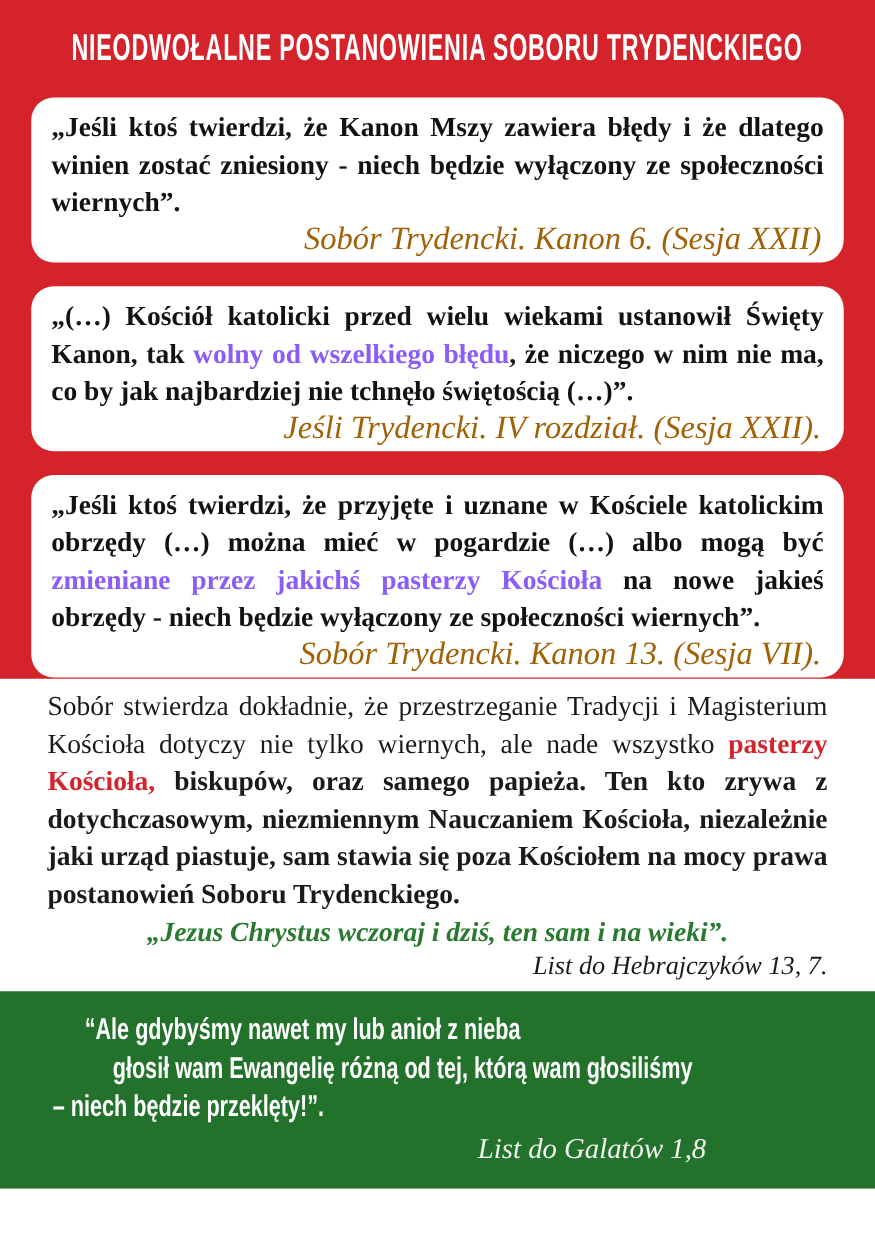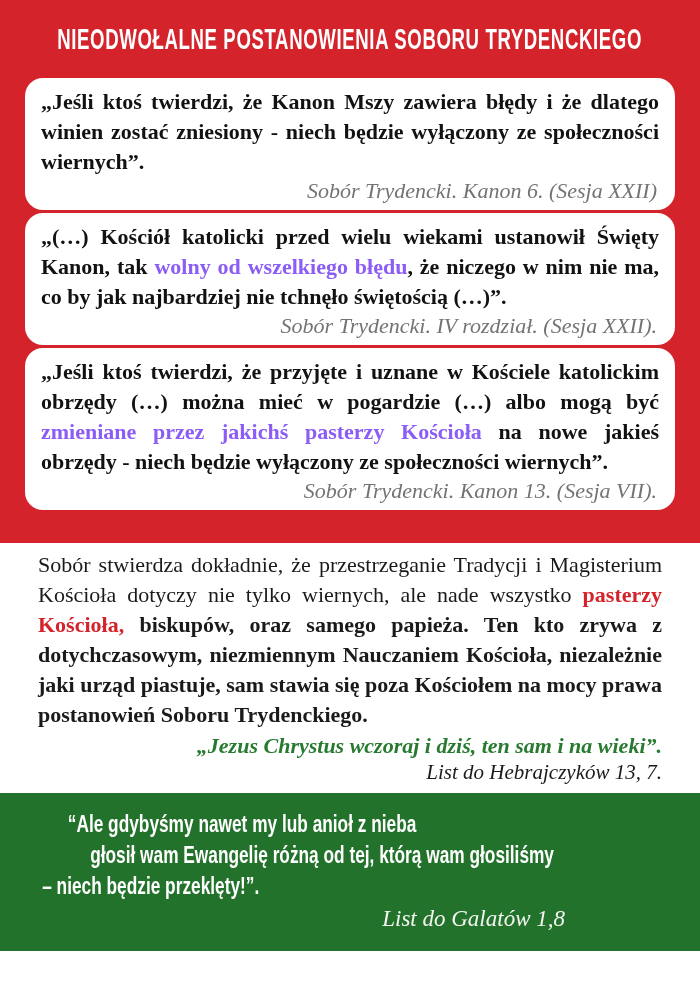--- a/index.html
+++ b/index.html
@@ -33,38 +33,38 @@
     letter-spacing:1px;
     white-space:nowrap;
     display:inline-block;
     transform:scaleX(.62);
     transform-origin:center;
   }
   .quote-card {
     background:#ffffff;
     border-radius:18px;
     padding:9px 16px 6px;
-    margin-bottom:3px;
+    margin-bottom:19px;
   }
   .quote-card:last-child { margin-bottom:0; }
   .quote-text {
     margin:0;
     font-weight:bold;
     font-size:22px;
     line-height:30px;
     color:#121212;
     text-align:justify;
   }
   .quote-text .hl { color:#8b5cf6; }
   .attribution {
     margin:1px 2px 0 0;
     font-style:italic;
-    font-size:22px;
+    font-size:26px;
     line-height:26px;
-    color:#737373;
+    color:#a16207;
     text-align:right;
   }
 
   
   .white-section {
     box-sizing:border-box;
     width:700px; height:250px;
     padding:7px 38px 0;
     overflow:hidden;
   }
@@ -77,21 +77,21 @@
   }
   .commentary .hl-bold { color:#d4232b; font-weight:bold; }
   .commentary .bold { font-weight:bold; }
   .scripture {
     margin:1px 0 0;
     font-weight:bold;
     font-style:italic;
     font-size:22px;
     line-height:29px;
     color:#287a30;
-    text-align:right;
+    text-align:center;
   }
   .scripture-ref {
     margin:0;
     font-style:italic;
     font-size:21px;
     line-height:24px;
     color:#1a1a1a;
     text-align:right;
   }
 
@@ -136,21 +136,21 @@
       <h1>NIEODWOŁALNE POSTANOWIENIA SOBORU TRYDENCKIEGO</h1>
     </div>
 
     <div class="quote-card">
       <p class="quote-text"><span>„Jeśli ktoś twierdzi, że Kanon Mszy zawiera błędy i że dlatego winien zostać zniesiony - niech będzie wyłączony ze społeczności wiernych”.</span><span class="hl"></span><span></span></p>
       <p class="attribution">Sobór Trydencki. Kanon 6. (Sesja XXII)</p>
     </div>
 
     <div class="quote-card">
       <p class="quote-text"><span>„(…) Kościół katolicki przed wielu wiekami ustanowił Święty Kanon, tak </span><span class="hl">wolny od wszelkiego błędu</span><span>, że niczego w nim nie ma, co by jak najbardziej nie tchnęło świętością (…)”.</span></p>
-      <p class="attribution">Sobór Trydencki. IV rozdział. (Sesja XXII).</p>
+      <p class="attribution">Jeśli Trydencki. IV rozdział. (Sesja XXII).</p>
     </div>
 
     <div class="quote-card">
       <p class="quote-text"><span>„Jeśli ktoś twierdzi, że przyjęte i uznane w Kościele katolickim obrzędy (…) można mieć w pogardzie (…) albo mogą być </span><span class="hl">zmieniane przez jakichś pasterzy Kościoła</span><span> na nowe jakieś obrzędy - niech będzie wyłączony ze społeczności wiernych”.</span></p>
       <p class="attribution">Sobór Trydencki. Kanon 13. (Sesja VII).</p>
     </div>
   </div>
 
   <div class="white-section">
     <p class="commentary"><span>Sobór stwierdza dokładnie, że przestrzeganie Tradycji i Magisterium Kościoła dotyczy nie tylko wiernych, ale nade wszystko </span><span class="hl-bold">pasterzy Kościoła,</span><span class="bold"> biskupów, oraz samego papieża. Ten kto zrywa z dotychczasowym, niezmiennym Nauczaniem Kościoła, niezależnie jaki urząd piastuje, sam stawia się poza Kościołem na mocy prawa postanowień Soboru Trydenckiego.</span></p>

